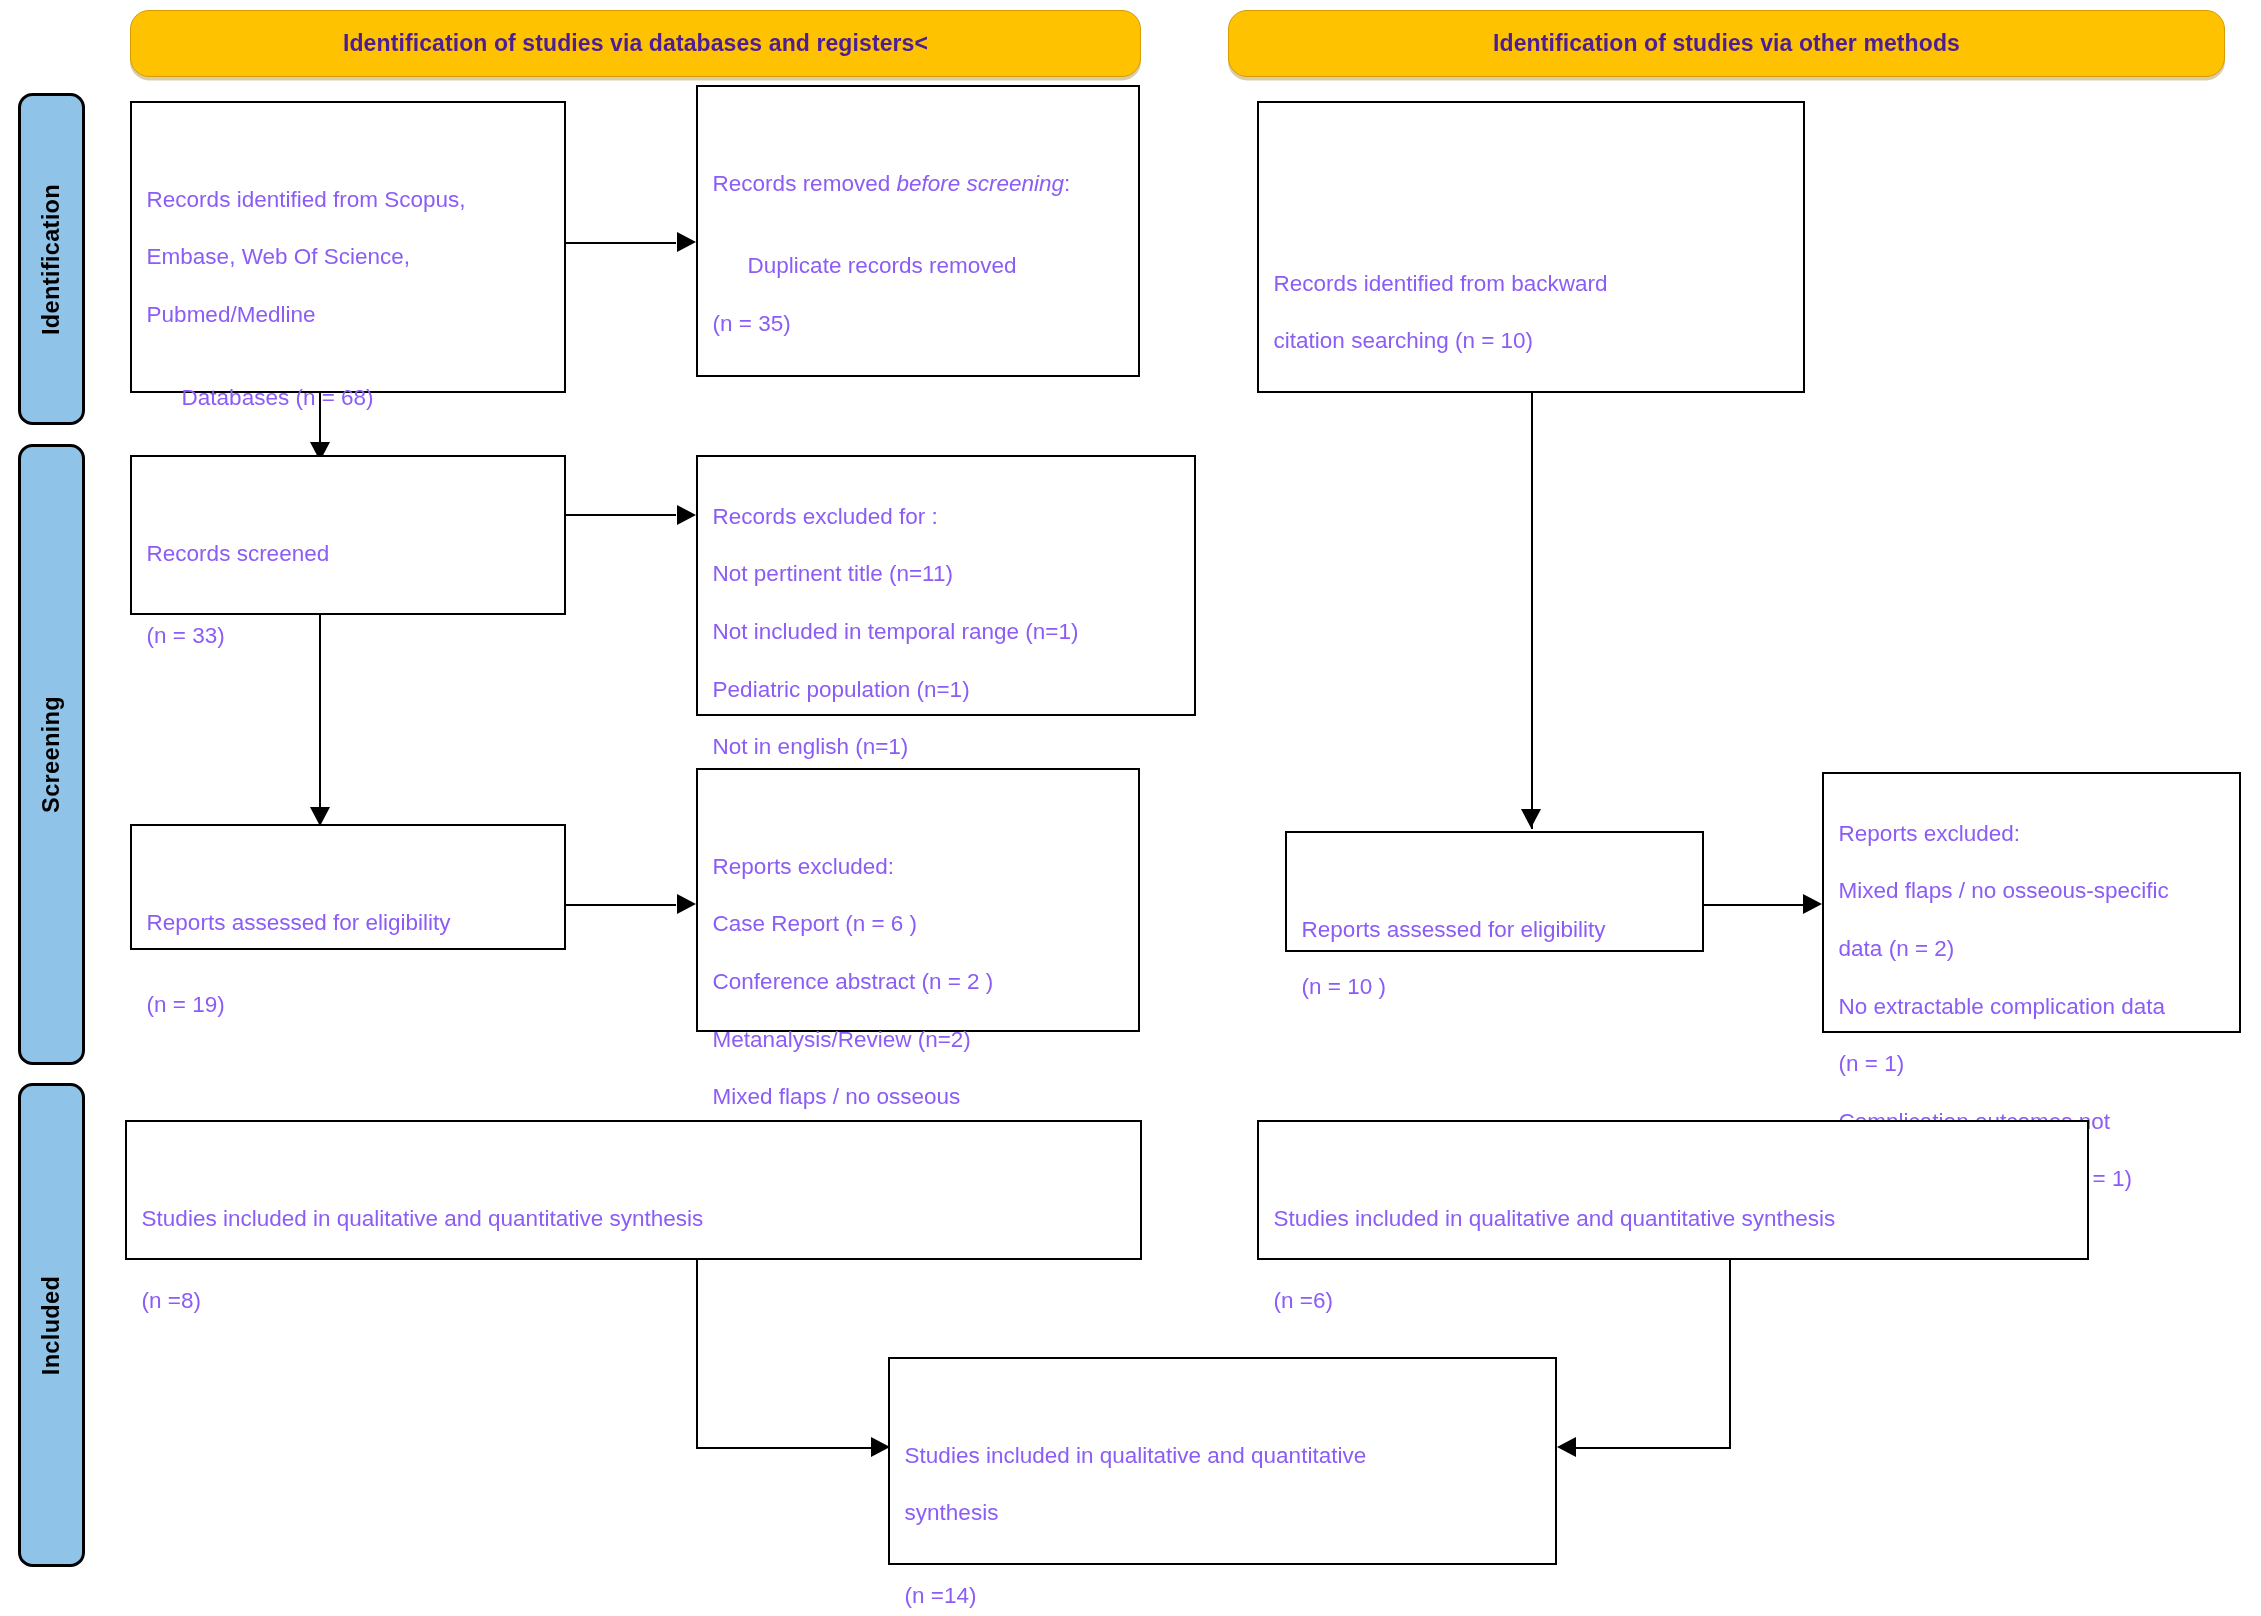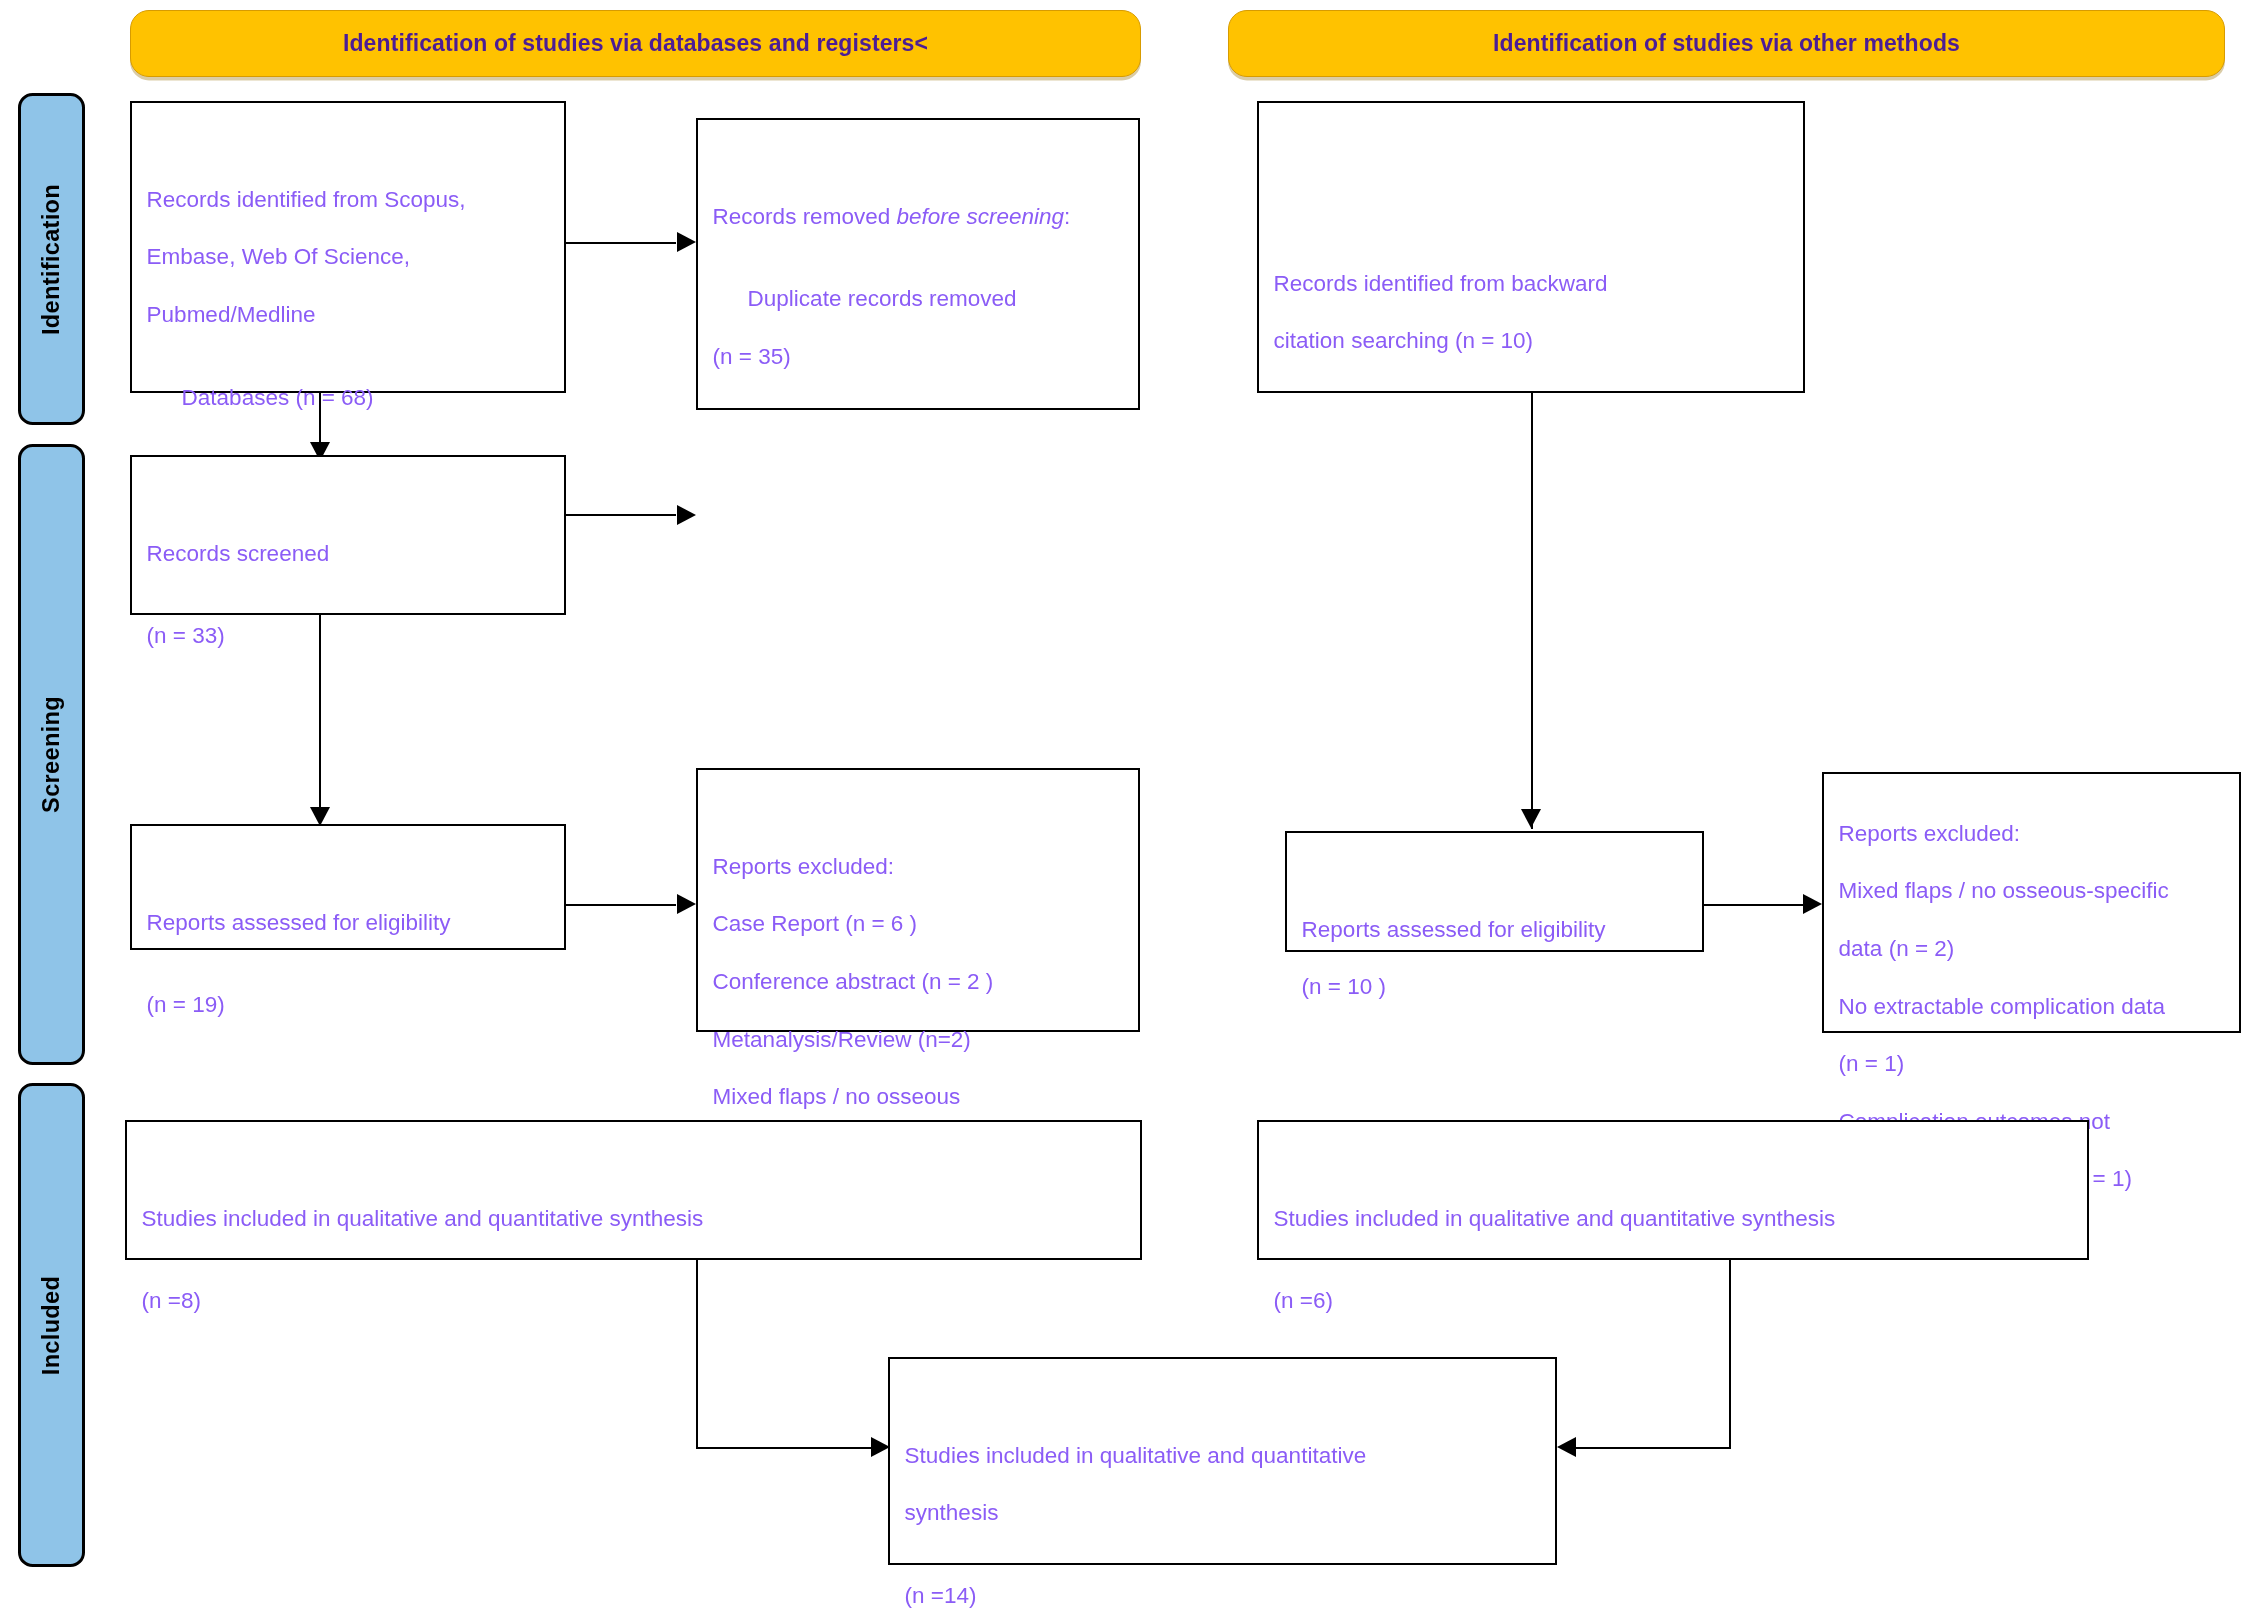--- a/index.html
+++ b/index.html
@@ -109,21 +109,21 @@
     <span>Records identified from Scopus,</span><br>
     <span>Embase, Web Of Science,</span><br>
     <span>Pubmed/Medline</span>
     <span class="gap"></span>
     <span class="indent"></span><span>Databases (n = 68)</span>
   </div>
 
   <div class="hline" style="left:566px;top:242px;width:110px;"></div>
   <div class="arrow-r" style="left:677px;top:232px;"></div>
 
-  <div class="node pad-top" style="left:696px;top:118px;width:444px;height:292px;">
+  <div class="node pad-top" style="left:696px;top:85px;width:444px;height:292px;">
     <span>Records removed </span><span class="ital">before screening</span><span>:</span>
     <span class="gap"></span>
     <span class="indent"></span><span>Duplicate records removed</span><br>
     <span>(n = 35)</span>
   </div>
 
   <div class="node pad-mid" style="left:1257px;top:101px;width:548px;height:292px;">
     <span class="gap"></span>
     <span>Records identified from backward</span><br>
     <span>citation searching (n = 10)</span>
@@ -134,20 +134,27 @@
 
   <div class="node pad-top" style="left:130px;top:455px;width:436px;height:160px;">
     <span>Records screened</span>
     <span class="gap"></span>
     <span>(n = 33)</span>
   </div>
 
   <div class="hline" style="left:566px;top:514px;width:110px;"></div>
   <div class="arrow-r" style="left:677px;top:505px;"></div>
 
+  <div class="node" style="left:696px;top:455px;width:500px;height:261px;">
+    <span>Records excluded for :</span><br>
+    <span>Not pertinent title (n=11)</span><br>
+    <span>Not included in temporal range (n=1)</span><br>
+    <span>Pediatric population (n=1)</span><br>
+    <span>Not in english (n=1)</span>
+  </div>
 
   <div class="vline" style="left:319px;top:615px;height:211px;"></div>
   <div class="arrow-d" style="left:310px;top:807px;"></div>
 
   <div class="node pad-top" style="left:130px;top:824px;width:436px;height:126px;">
     <span>Reports assessed for eligibility</span>
     <span class="gap"></span>
     <span>(n = 19)</span>
   </div>
 

